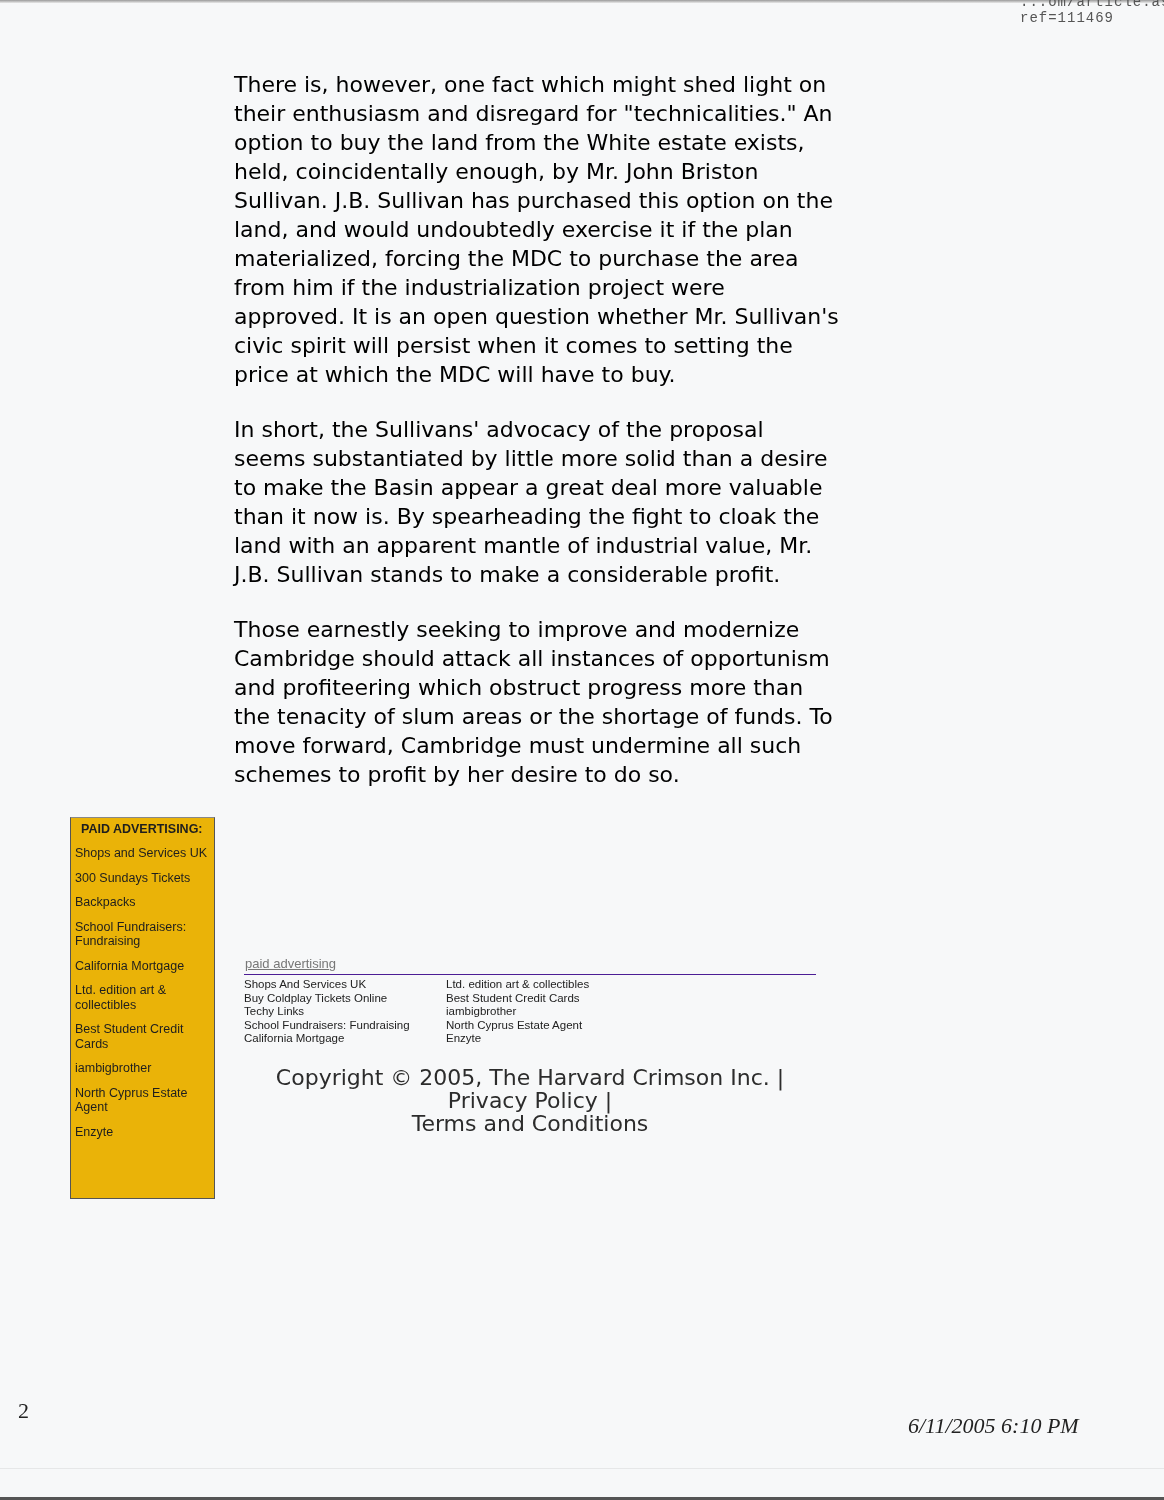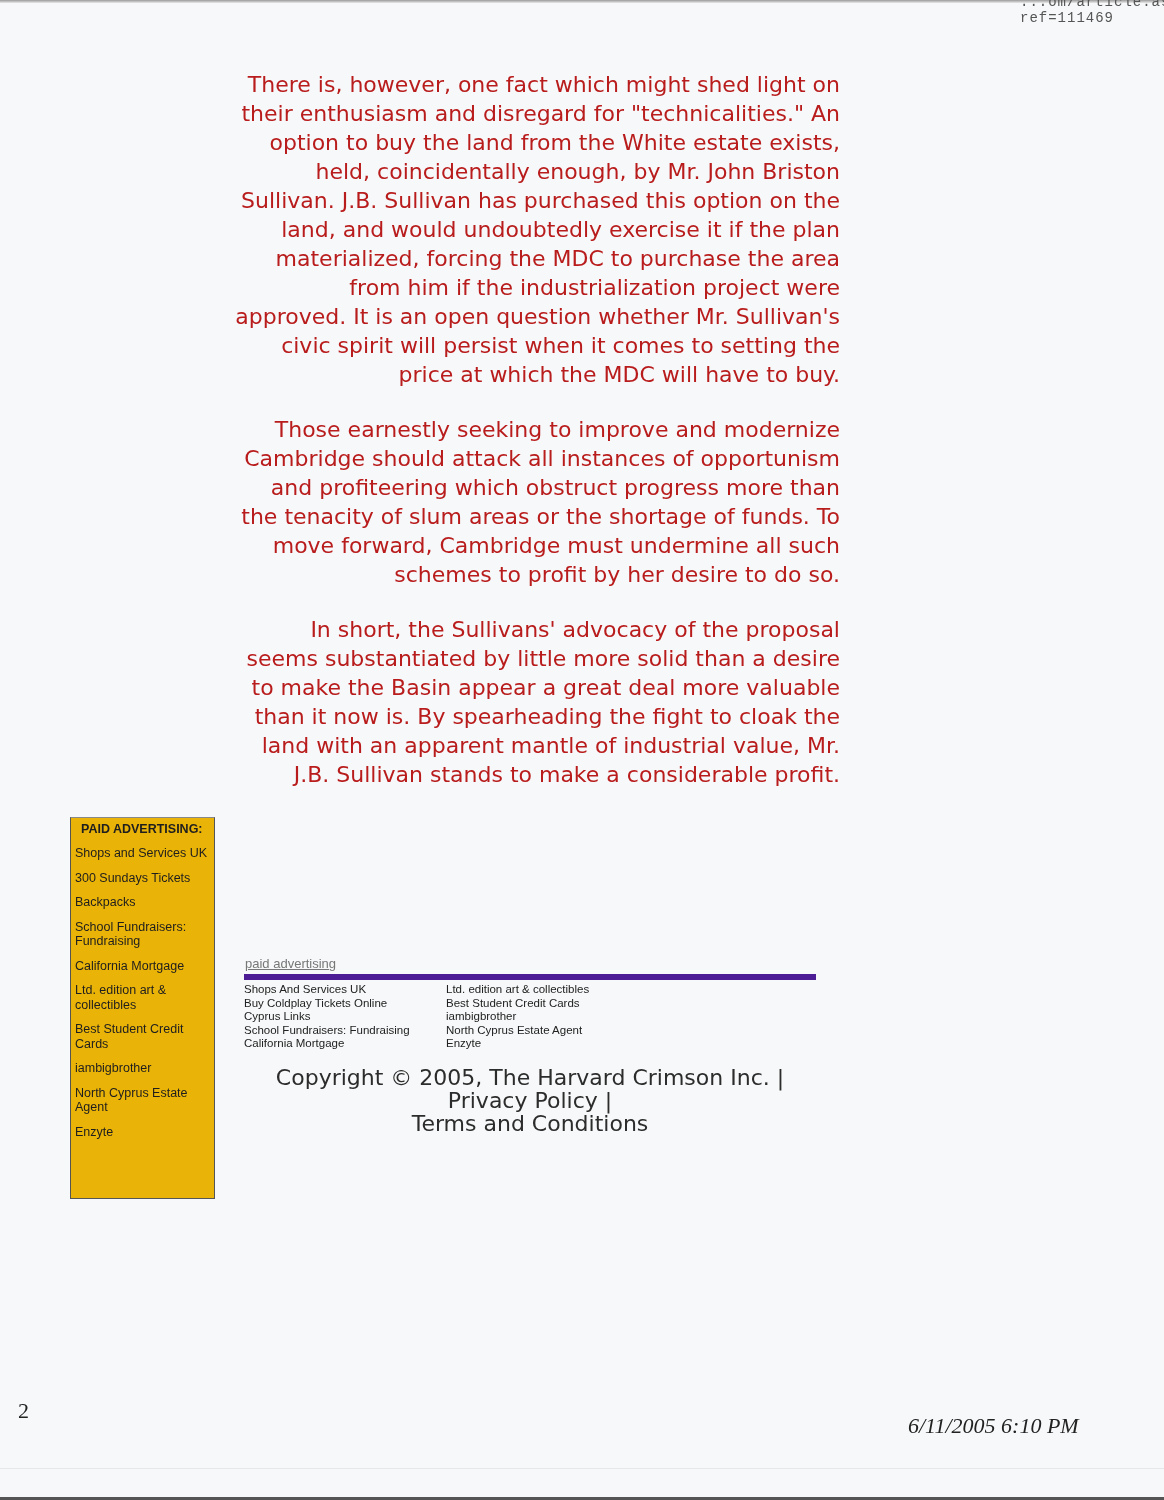--- a/index.html
+++ b/index.html
@@ -9,36 +9,35 @@
     font-family: "DejaVu Sans", sans-serif;
     color: #2a2a2a;
   }
   .topbar { position: absolute; left: 0; top: 0; width: 1164px; height: 3px; background: linear-gradient(#9a9a9a, #e9e9e9); }
   .header-url {
     position: absolute; left: 1020px; top: -6px; font-family: "Liberation Mono", monospace;
     font-size: 14px; color: #555; letter-spacing: 1px;
   }
   .article { position: absolute; left: 234px; top: 70px; width: 610px; }
   .article p {
-    margin: 0 4px 26px 0; font-size: 22px; line-height: 29px; color: #b91c1c;
+    margin: 0 4px 26px 0; font-size: 22px; line-height: 29px; color: #000000;
     font-family: "DejaVu Sans", sans-serif;
-    text-align: right;
   }
   .sidebar-ad {
     position: absolute; left: 70px; top: 817px; width: 143px; height: 380px;
     border: 1px solid #555; border-top: 1px solid #888; background: #eab308;
     font-family: "Liberation Sans", sans-serif; font-size: 12.5px; color: #1e1e1e;
   }
   .sidebar-ad .title { font-weight: bold; padding: 4px 0 0 10px; font-size: 12.5px; }
   .sidebar-ad ul { list-style: none; margin: 0; padding: 0 0 0 4px; }
   .sidebar-ad li { margin-top: 10px; line-height: 14.5px; }
   .bottom-ad { position: absolute; left: 244px; top: 956px; width: 572px; font-family: "Liberation Sans", sans-serif; }
   .bottom-ad .head {
     font-size: 13px; color: #777; text-decoration: underline; padding-left: 1px;
-    height: 18px; border-bottom: 6px solid #4c1d95;
+    height: 18px; border-bottom: 1px solid #4c1d95;
   }
   .bottom-ad .cols { display: flex; margin-top: 3px; font-size: 11.5px; line-height: 13.5px; color: #222; }
   .bottom-ad .col { display: flex; flex-direction: column; }
   .bottom-ad .col1 { width: 202px; }
   .bottom-ad .col2 { width: 177px; }
   .bottom-ad .col3 { width: 200px; }
   .bottom-ad .col2 span:first-child, .bottom-ad .col3 span:first-child { margin-top: 0; }
   .footer { position: absolute; left: 240px; top: 1066px; width: 580px; text-align: center; font-size: 22px; line-height: 23px; color: #2c2c2c; }
   .footer a { color: inherit; text-decoration: none; }
   .page-num { position: absolute; left: 18px; top: 1398px; font-family: "Liberation Serif", serif; font-size: 22px; color: #222; }
@@ -47,22 +46,22 @@
   .bottom-edge { position: absolute; left: 0; top: 1497px; width: 1164px; height: 3px; background: #555; }
 </style>
 </head>
 <body>
 
 <div class="topbar"></div>
 <div class="header-url">...om/article.aspx?ref=111469</div>
 
 <div class="article">
   <p>There is, however, one fact which might shed light on their enthusiasm and disregard for "technicalities." An option to buy the land from the White estate exists, held, coincidentally enough, by Mr. John Briston Sullivan. J.B. Sullivan has purchased this option on the land, and would undoubtedly exercise it if the plan materialized, forcing the MDC to purchase the area from him if the industrialization project were approved. It is an open question whether Mr. Sullivan's civic spirit will persist when it comes to setting the price at which the MDC will have to buy.</p>
+  <p>In short, the Sullivans' advocacy of the proposal seems substantiated by little more solid than a desire to make the Basin appear a great deal more valuable than it now is. By spearheading the fight to cloak the land with an apparent mantle of industrial value, Mr. J.B. Sullivan stands to make a considerable profit.</p>
   <p>Those earnestly seeking to improve and modernize Cambridge should attack all instances of opportunism and profiteering which obstruct progress more than the tenacity of slum areas or the shortage of funds. To move forward, Cambridge must undermine all such schemes to profit by her desire to do so.</p>
-  <p>In short, the Sullivans' advocacy of the proposal seems substantiated by little more solid than a desire to make the Basin appear a great deal more valuable than it now is. By spearheading the fight to cloak the land with an apparent mantle of industrial value, Mr. J.B. Sullivan stands to make a considerable profit.</p>
 </div>
 
 <div class="sidebar-ad">
   <div class="title">PAID ADVERTISING:</div>
   <ul>
     <li>Shops and Services UK</li>
     <li>300 Sundays Tickets</li>
     <li>Backpacks</li>
     <li>School Fundraisers: Fundraising</li>
     <li>California Mortgage</li>
@@ -73,21 +72,21 @@
     <li>Enzyte</li>
   </ul>
 </div>
 
 <div class="bottom-ad">
   <div class="head">paid advertising</div>
   <div class="cols">
     <div class="col col1">
       <span>Shops And Services UK</span>
       <span>Buy Coldplay Tickets Online</span>
-      <span>Cyprus Links</span>
+      <span>Techy Links</span>
       <span>School Fundraisers: Fundraising</span>
       <span>California Mortgage</span>
     </div>
     <div class="col col2">
       <span>Ltd. edition art &amp; collectibles</span>
       <span>Best Student Credit Cards</span>
       <span>iambigbrother</span>
       <span>North Cyprus Estate Agent</span>
       <span>Enzyte</span>
     </div>

